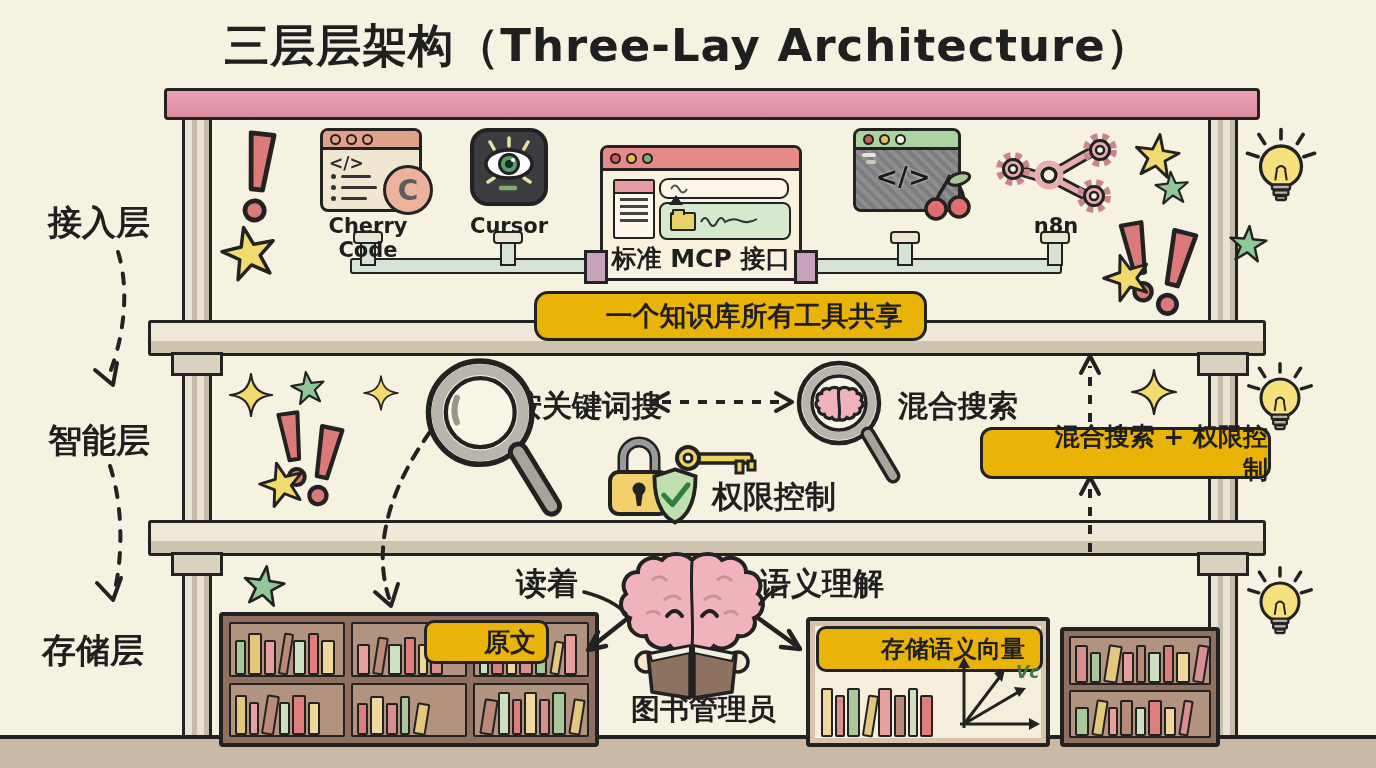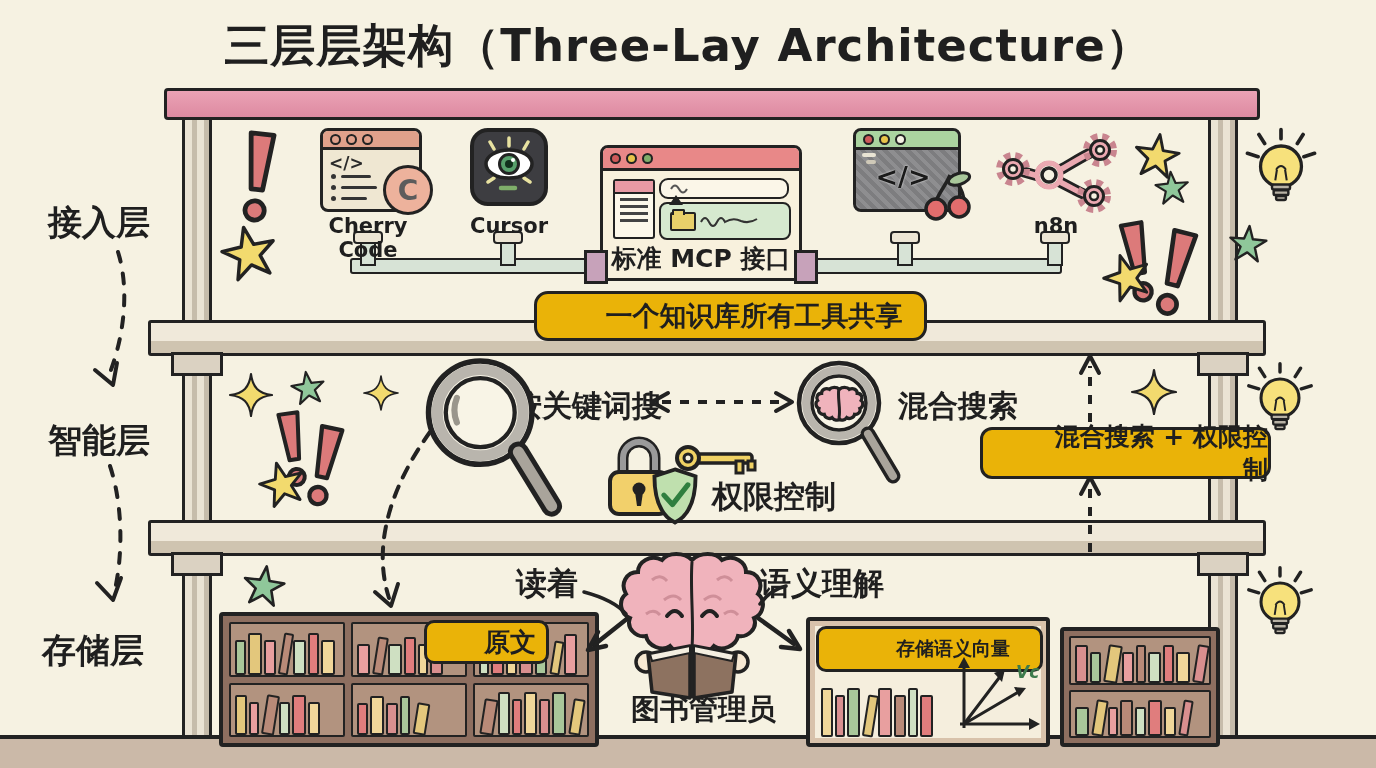--- a/index.html
+++ b/index.html
@@ -333,21 +333,21 @@
         <span class="book" style="height: 49px; width: 12px; background: rgb(240, 215, 154);"></span>
         <span class="book" style="height: 42px; width: 10px; background: rgb(217, 143, 143);"></span>
         <span class="book" style="height: 49px; width: 13px; background: rgb(169, 199, 154);"></span>
         <span class="book" style="height: 42px; width: 11px; background: rgb(227, 199, 124); transform: rotate(9deg); margin-left: 4px;"></span>
         <span class="book" style="height: 49px; width: 14px; background: rgb(232, 159, 159);"></span>
         <span class="book" style="height: 42px; width: 12px; background: rgb(185, 138, 120);"></span>
         <span class="book" style="height: 49px; width: 10px; background: rgb(207, 224, 194);"></span>
         <span class="book" style="height: 42px; width: 13px; background: rgb(224, 125, 125);"></span>
       </span>
   </div>
-  <div class="abs yellowbox" style="left:816px;top:626px;width:174px;height:40px;font-size:19px;border-radius:10px;">
+  <div class="abs yellowbox" style="left:816px;top:626px;width:174px;height:40px;font-size:24px;border-radius:10px;">
     <span>存储语义向量</span>
   </div>
   <svg class="abs d" style="left:950px;top:654px;z-index:6;" width="92" height="82" viewBox="0 0 92 82">
     <path d="M14 10 L14 74 M10 70 L84 70" fill="none" stroke="#222" stroke-width="3"></path>
     <path d="M14 3 L8 14 L20 14 Z" fill="#222"></path>
     <path d="M90 70 L79 64 L79 76 Z" fill="#222"></path>
     <path d="M14 70 L52 20 M14 70 L72 36" fill="none" stroke="#222" stroke-width="3"></path>
     <path d="M55 15 L44 19 L52 28 Z" fill="#222"></path>
     <path d="M76 34 L64 33 L69 43 Z" fill="#222"></path>
   </svg>

